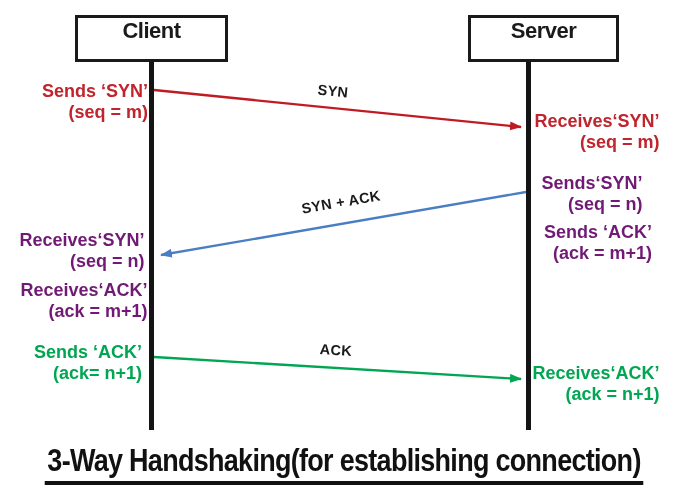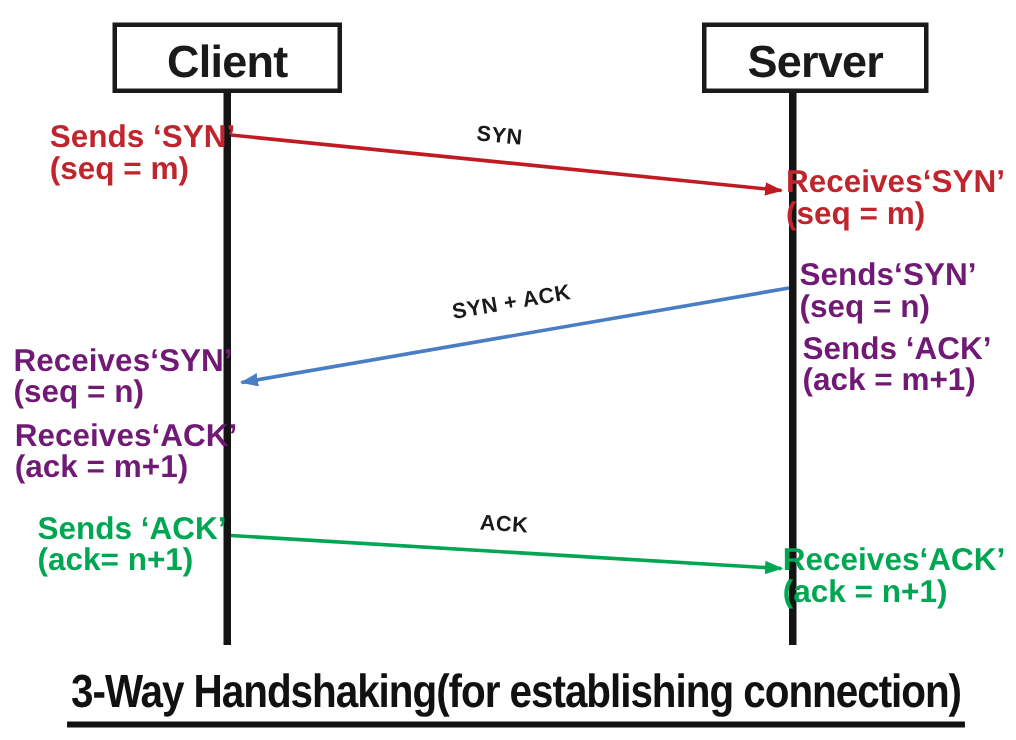--- a/index.html
+++ b/index.html
@@ -14,24 +14,24 @@
 
   
   .actor-box {
     position: absolute;
     top: 15px;
     height: 47px;
     box-sizing: border-box;
     border: 3px solid #1a1a1a;
     background: #ffffff;
     display: flex;
-    align-items: flex-end;
+    align-items: flex-start;
     justify-content: center;
     font-weight: bold;
-    font-size: 30px;
+    font-size: 22px;
     color: #1a1a1a;
     letter-spacing: -0.5px;
   }
   .client-box { left: 75px;  width: 153px; }
   .server-box { left: 468px; width: 151px; }
 
   
   .lifeline {
     position: absolute;
     top: 62px;
@@ -61,23 +61,23 @@
     letter-spacing: 0.3px;
   }
   .msg-syn    { left: 333px; top: 91px;  --r: 5.5deg;  }
   .msg-synack { left: 341px; top: 202px; --r: -9.7deg; }
   .msg-ack    { left: 336px; top: 350px; --r: 3.5deg;  }
 
   
   .note {
     position: absolute;
     transform: translate(-50%, -50%);
-    text-align: left;
+    text-align: right;
     font-weight: bold;
-    font-size: 21px;
+    font-size: 18px;
     line-height: 21px;
     white-space: nowrap;
   }
   .red   { color: #c0242c; }
   .blue  { color: #701a75; }
   .green { color: #00a651; }
 
   .note-client-sends-syn   { left: 95px;  top: 102px; }
   .note-server-receives-syn{ left: 597px; top: 132px; }
   .note-server-sends-syn   { left: 592px; top: 194px; }

